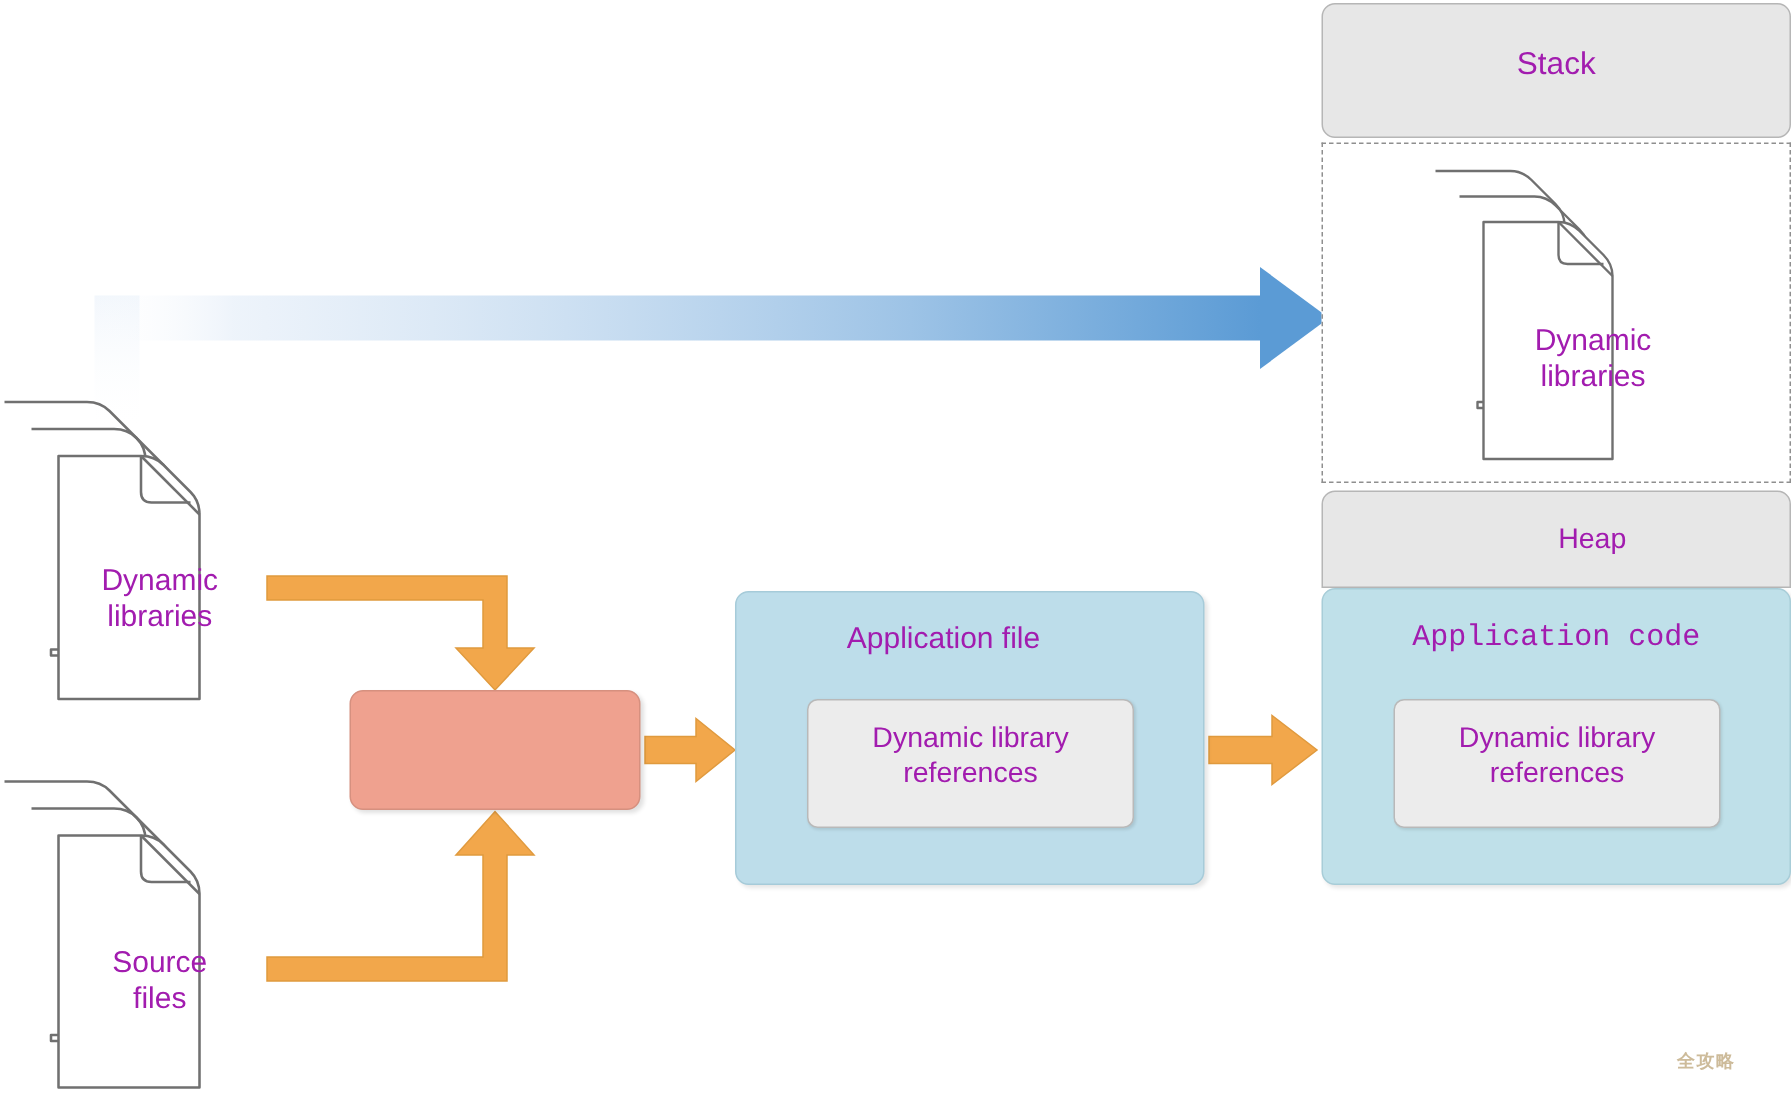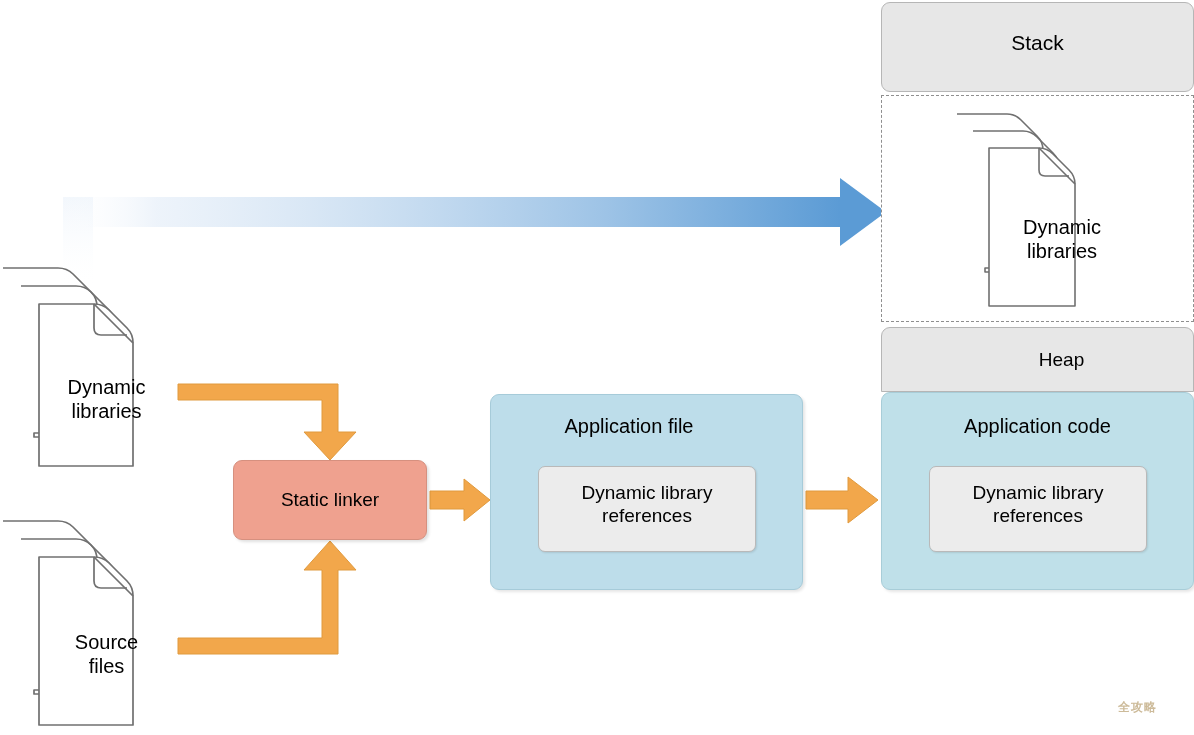--- a/index.html
+++ b/index.html
@@ -16,21 +16,21 @@
     height: 735px;
     background: #ffffff;
     overflow: hidden;
   }
   .abs { position: absolute; }
 
   
   .lbl {
     position: absolute;
     text-align: center;
-    color: #000000;
+    color: #a21caf;
     line-height: 1.22;
     white-space: pre-line;
     font-family: "Liberation Sans", sans-serif;
   }
 
   
   .stack-box {
     left: 881px; top: 2px; width: 313px; height: 90px;
     background: #e7e7e7;
     border: 1px solid #b6b6b6;
@@ -69,20 +69,21 @@
     left: 881px; top: 392px; width: 313px; height: 198px;
     background: #bfe0e9;
     border: 1px solid #a8cdd8;
     border-radius: 9px;
     box-sizing: border-box;
     box-shadow: 2px 2px 3px rgba(0,0,0,0.10);
   }
   .appcode-label {
     left: 881px; top: 414px; width: 313px;
     font-size: 20px;
+    font-family: Liberation Mono, monospace;
   }
   .appcode-inner {
     left: 929px; top: 466px; width: 218px; height: 86px;
     background: #ececec;
     border: 1px solid #b9b9b9;
     border-radius: 7px;
     box-sizing: border-box;
     box-shadow: 1px 1px 2px rgba(0,0,0,0.10);
   }
   .appcode-inner-label {
@@ -229,21 +230,20 @@
   <div class="lbl appcode-inner-label">Dynamic library
 references</div>
 
   <div class="abs appfile-box"></div>
   <div class="lbl appfile-label">Application file</div>
   <div class="abs appfile-inner"></div>
   <div class="lbl appfile-inner-label">Dynamic library
 references</div>
 
   <div class="abs linker-box"></div>
-  <div class="lbl linker-label">Static linker</div>
 
   <svg class="abs" style="left:0px; top:265px; width:190px; height:205px;">
     <path d="M 3,3 L 58,3 Q 67,3 73,9 L 91,27 Q 97,33 97,42 L 97,172 L 34,172 L 34,168 L 93,168" fill="none" stroke="#707070" stroke-width="1.7" stroke-linejoin="round"></path>
     <path d="M 21,21 L 76,21 Q 85,21 91,27 L 109,45 Q 115,51 115,60 L 115,190 L 52,190 L 52,186 L 111,186" fill="none" stroke="#707070" stroke-width="1.7" stroke-linejoin="round"></path>
     <path d="M 39,39 L 94,39 Q 103,39 109,45 L 127,63 Q 133,69 133,78 L 133,201 L 39,201 Z" fill="#ffffff" stroke="#707070" stroke-width="1.7" stroke-linejoin="round"></path>
     <path d="M 94,39 L 94,63 Q 94,70 101,70 L 127,70" fill="#ffffff" stroke="#707070" stroke-width="1.7" stroke-linejoin="round"></path>
     <path d="M 94,39 L 133,78" fill="none" stroke="#707070" stroke-width="1.7"></path>
   </svg>
   <div class="lbl doc-label-dyn">Dynamic
 libraries</div>

